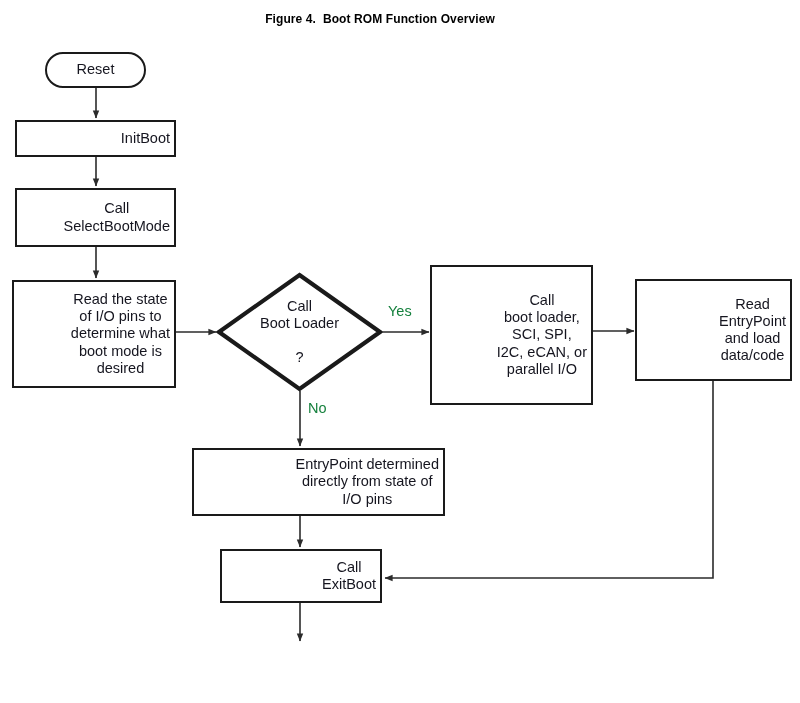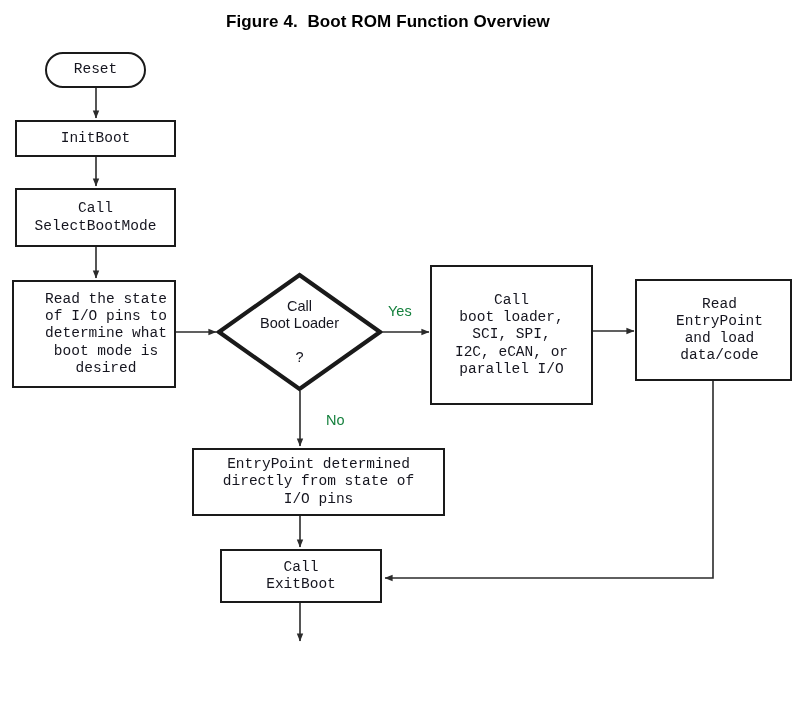--- a/index.html
+++ b/index.html
@@ -15,25 +15,25 @@
     color: #15151f;
     overflow: hidden;
   }
   #figure-root {
     position: relative;
     width: 800px;
     height: 703px;
   }
   #figure-title {
     position: absolute;
-    left: 8px;
+    left: 0;
     top: 12px;
     width: 760px;
     text-align: center;
-    font-size: 17px;
+    font-size: 12px;
     font-weight: bold;
     letter-spacing: 0.1px;
     color: #000000;
     white-space: pre;
   }
   #edge-layer {
     position: absolute;
     left: 0;
     top: 0;
     width: 800px;
@@ -44,24 +44,24 @@
     box-sizing: border-box;
     display: flex;
     align-items: center;
     justify-content: center;
     text-align: center;
     line-height: 1.18;
     font-size: 14.5px;
     color: #15151f;
     background: #ffffff;
     z-index: 2;
-    font-family: Liberation Mono, monospace;
   }
   .node-process {
     border: 2.6px solid #1a1a1a;
+    justify-content: flex-end;
   }
   .node-terminal {
     border: 2.8px solid #1a1a1a;
     border-radius: 999px;
   }
   .node-label {
     white-space: pre-line;
     padding: 0 4px;
   }
   .decision {
@@ -184,15 +184,15 @@
   </div>
 
   <div class="node node-process" style="left:220px; top:549px; width:162px; height:54px;">
     <span class="node-label">Call
 ExitBoot</span>
   </div>
 
 
   <div class="edge-label" style="left:388px; top:303px;">Yes</div>
 
-  <div class="edge-label" style="left:326px; top:400px;margin-top:12px;">No</div>
+  <div class="edge-label" style="left:308px; top:400px;">No</div>
 
 </div>
 
 </body></html>

